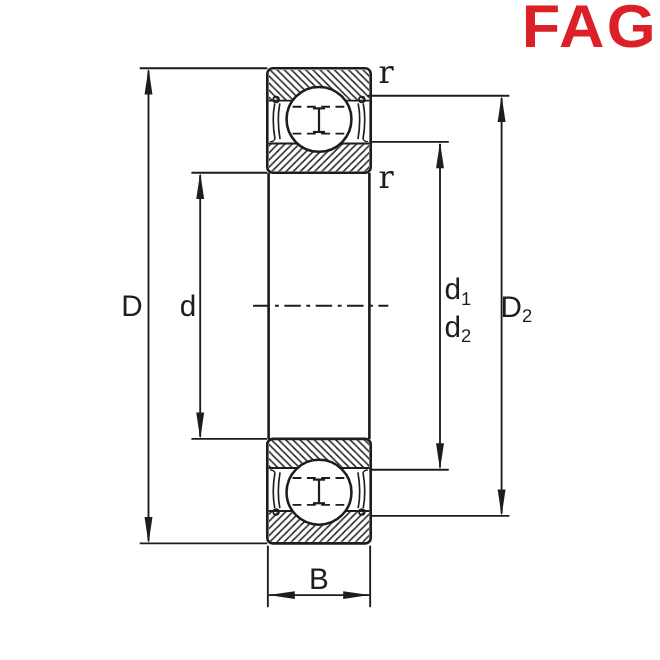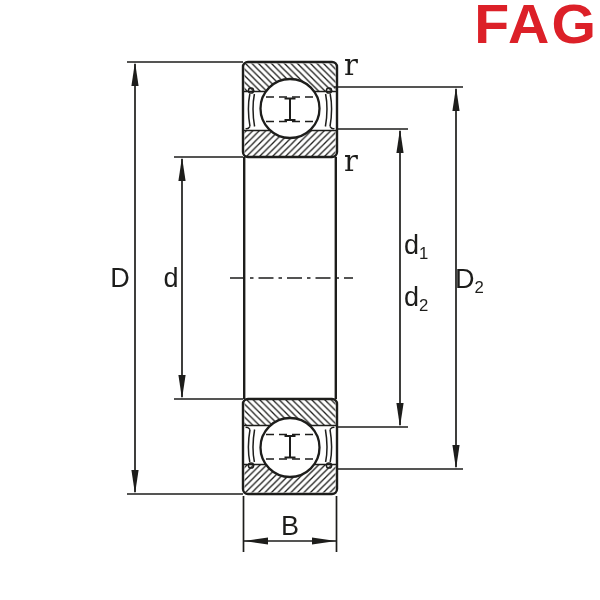--- a/index.html
+++ b/index.html
@@ -113,21 +113,21 @@
   </svg>
 
   <div class="lbl centered" style="left:105px;top:265px;">
     <span>D</span>
   </div>
 
   <div class="lbl centered" style="left:156px;top:265px;">
     <span>d</span>
   </div>
 
-  <div class="lbl" style="left:404px;top:232px;">
+  <div class="lbl" style="left:404px;top:250px;">
     <span>d</span><sub>1</sub>
   </div>
 
   <div class="lbl" style="left:404px;top:284px;">
     <span>d</span><sub>2</sub>
   </div>
 
   <div class="lbl" style="left:455px;top:266px;">
     <span>D</span><sub>2</sub>
   </div>

